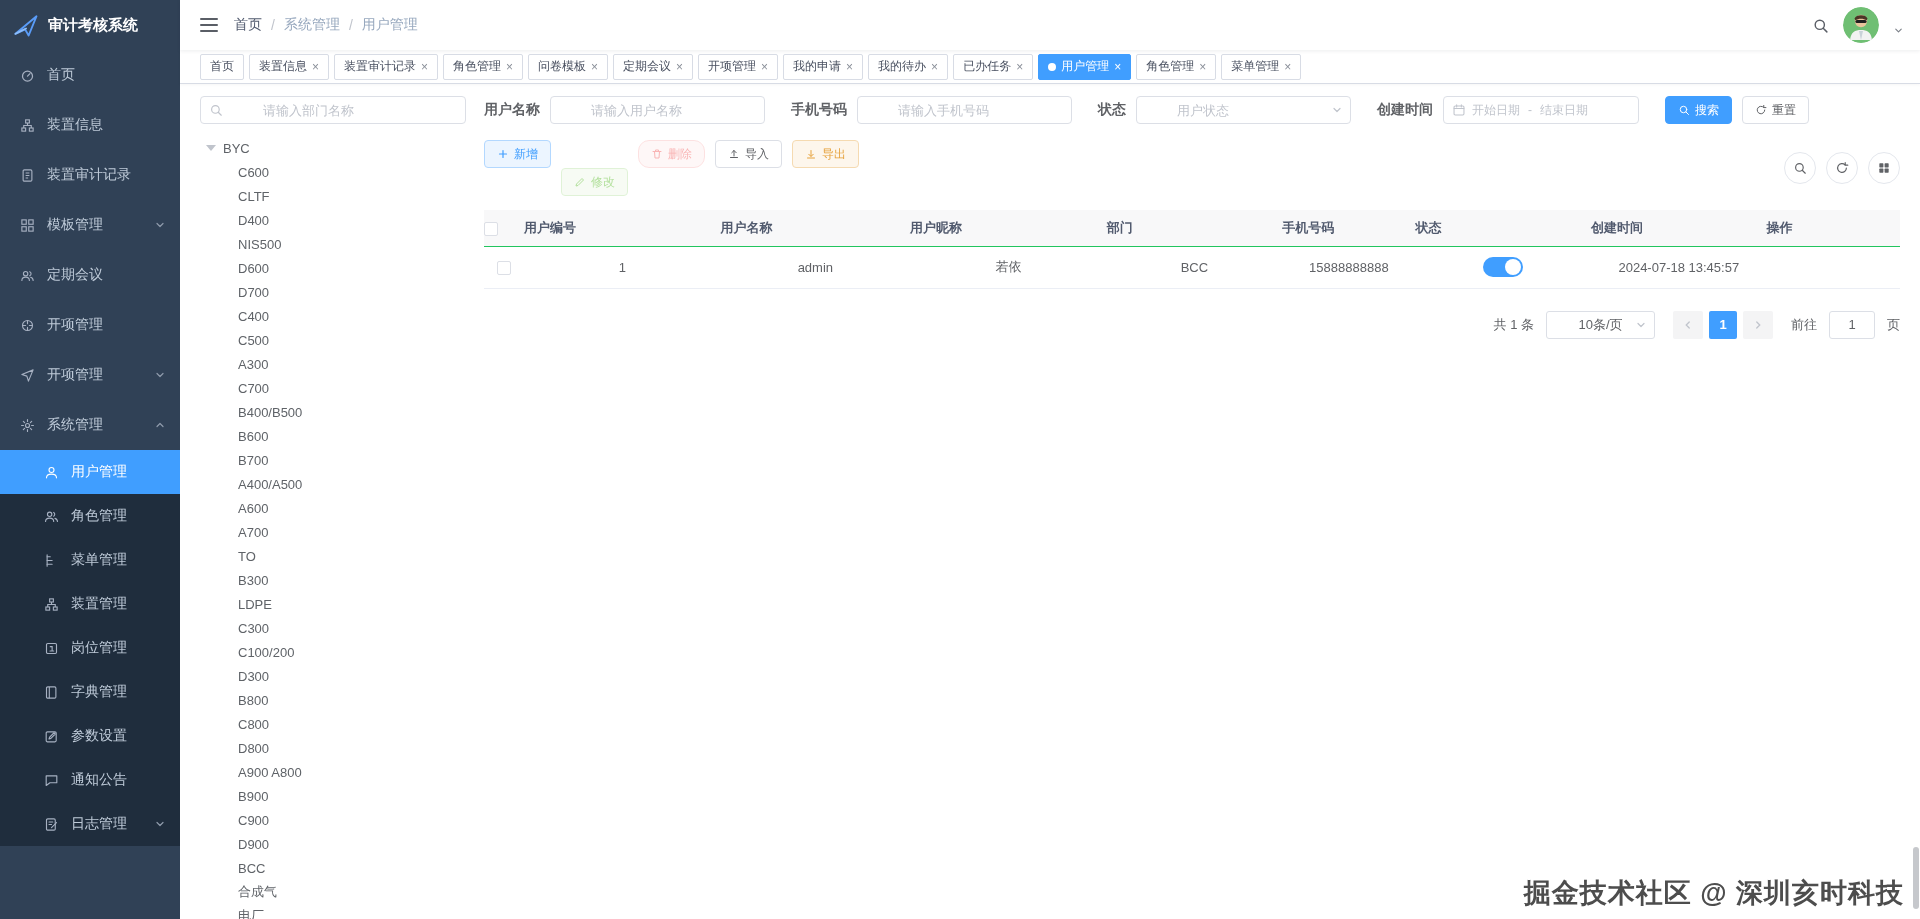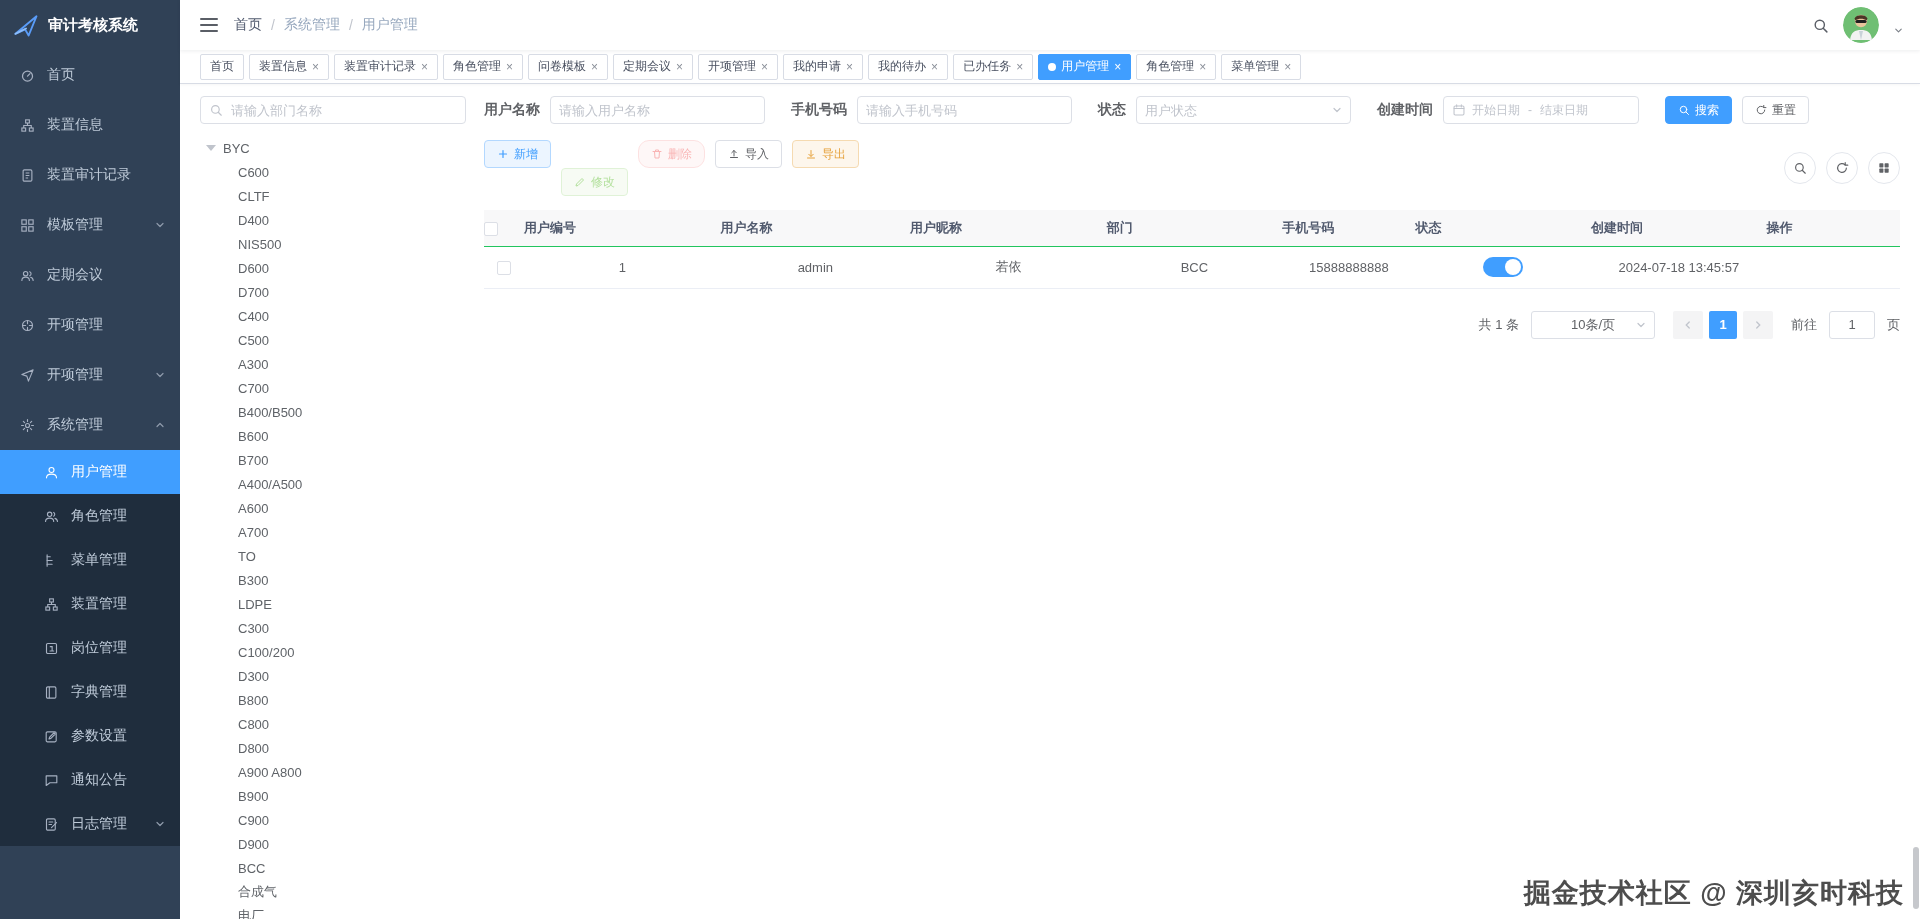--- a/index.html
+++ b/index.html
@@ -49,21 +49,21 @@
   .tab.active .dot { display:inline-block; }
   .tab .x { font-size:12px; line-height:1; color:#8a8f99; cursor:pointer; }
   .tab.active .x { color:#fff; }
 
   
   .content { flex:1; display:flex; gap:18px; padding:12px 20px 0 20px; background:#fff; min-height:0; }
 
   .tree-panel { width:266px; flex-shrink:0; }
   .inputbox { position:relative; display:flex; align-items:center; height:28px; border:1px solid #dcdfe6; border-radius:4px; background:#fff; }
   .inputbox input { border:none; outline:none; width:100%; height:100%; font-size:13px; color:#606266; background:transparent; padding:0 8px;
-                    font-family:"Liberation Sans", sans-serif; }
+                    font-family:"Liberation Sans", sans-serif;margin-left:32px; }
   .inputbox input::placeholder { color:#c0c4cc; }
   .dept-search .ic { width:14px; height:14px; color:#c0c4cc; margin-left:8px; flex-shrink:0; }
   .tree { margin-top:12px; font-size:13px; color:#5f6368; }
   .tree-row { height:24px; display:flex; align-items:center; cursor:pointer; padding-left:6px; }
   .tree-row .caret { width:0; height:0; border-left:5px solid transparent; border-right:5px solid transparent; border-top:6px solid #c0c4cc; margin-right:7px; }
   .tree-row.child { padding-left:38px; }
 
   .table-panel { flex:1; min-width:0; display:flex; flex-direction:column; }
 
   .filters { display:flex; align-items:center; flex-wrap:nowrap; }
@@ -94,21 +94,21 @@
   .circle-btn .ic { width:14px; height:14px; }
 
   table { margin-top:14px; width:100%; border-collapse:collapse; table-layout:fixed; font-size:13px; color:#606266; }
   thead th { background:#f8f8f9; color:#515a6e; font-weight:bold; height:36px; border-bottom:1px solid #22c55e; text-align:left; }
   tbody td { height:42px; border-bottom:1px solid #ebeef5; text-align:center; }
   .cbx { display:inline-block; width:14px; height:14px; border:1px solid #dcdfe6; border-radius:2px; background:#fff; vertical-align:middle; cursor:pointer; }
   .switch { display:inline-block; width:40px; height:20px; border-radius:10px; background:#409eff; position:relative; cursor:pointer; vertical-align:middle; }
   .switch::after { content:''; position:absolute; top:2px; right:2px; width:16px; height:16px; border-radius:50%; background:#fff; }
 
   .pagination { margin-top:22px; display:flex; align-items:center; justify-content:flex-end; font-size:13px; color:#606266; gap:12px; }
-  .pg-select { position:relative; width:124px; height:28px; border:1px solid #dcdfe6; border-radius:3px; display:flex; align-items:center; justify-content:center; cursor:pointer; color:#606266; }
+  .pg-select { position:relative; width:109px; height:28px; border:1px solid #dcdfe6; border-radius:3px; display:flex; align-items:center; justify-content:center; cursor:pointer; color:#606266; }
   .pg-select .sel-chev { position:absolute; right:7px; width:12px; height:12px; color:#c0c4cc; }
   .pg-btn { width:30px; height:28px; background:#f4f4f5; border-radius:2px; display:flex; align-items:center; justify-content:center; color:#c0c4cc; cursor:pointer; }
   .pg-btn .ic { width:12px; height:12px; }
   .pg-page { width:28px; height:28px; background:#409eff; color:#fff; border-radius:2px; display:flex; align-items:center; justify-content:center; font-weight:bold; cursor:pointer; }
   .pg-group { display:flex; gap:6px; margin:0 6px; }
   .goto-input { width:46px; height:28px; border:1px solid #dcdfe6; border-radius:3px; text-align:center; font-size:13px; color:#606266; outline:none;
                 font-family:"Liberation Sans", sans-serif; }
 
   .watermark { position:absolute; right:16px; bottom:8px; font-size:27px; font-weight:bold; color:#4d4d4d;
                text-shadow:1px 1px 0 #ffffff, 2px 2px 2px rgba(255,255,255,.9); letter-spacing:1px; pointer-events:none; }

